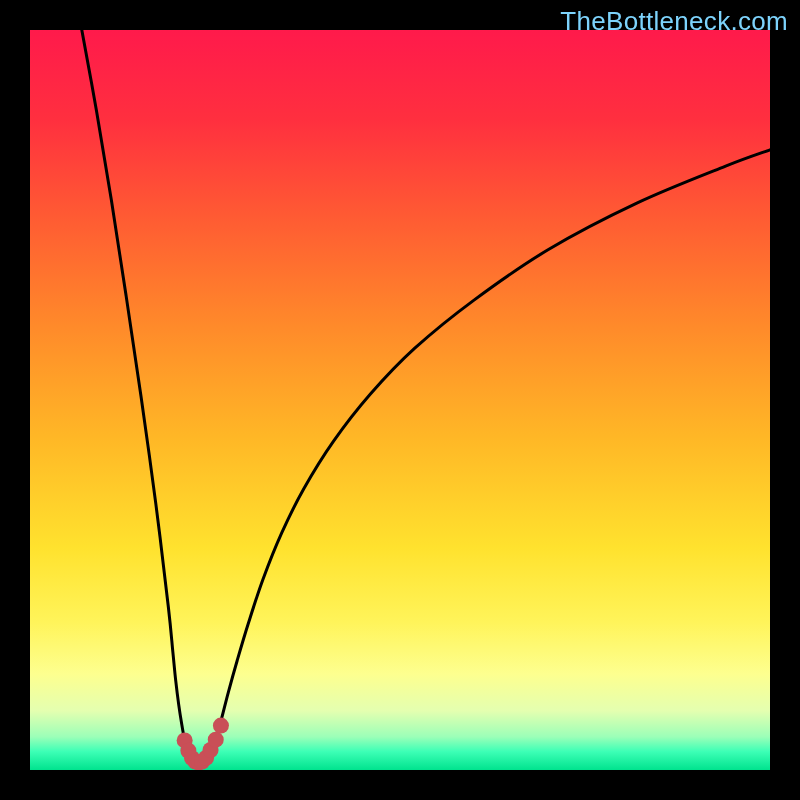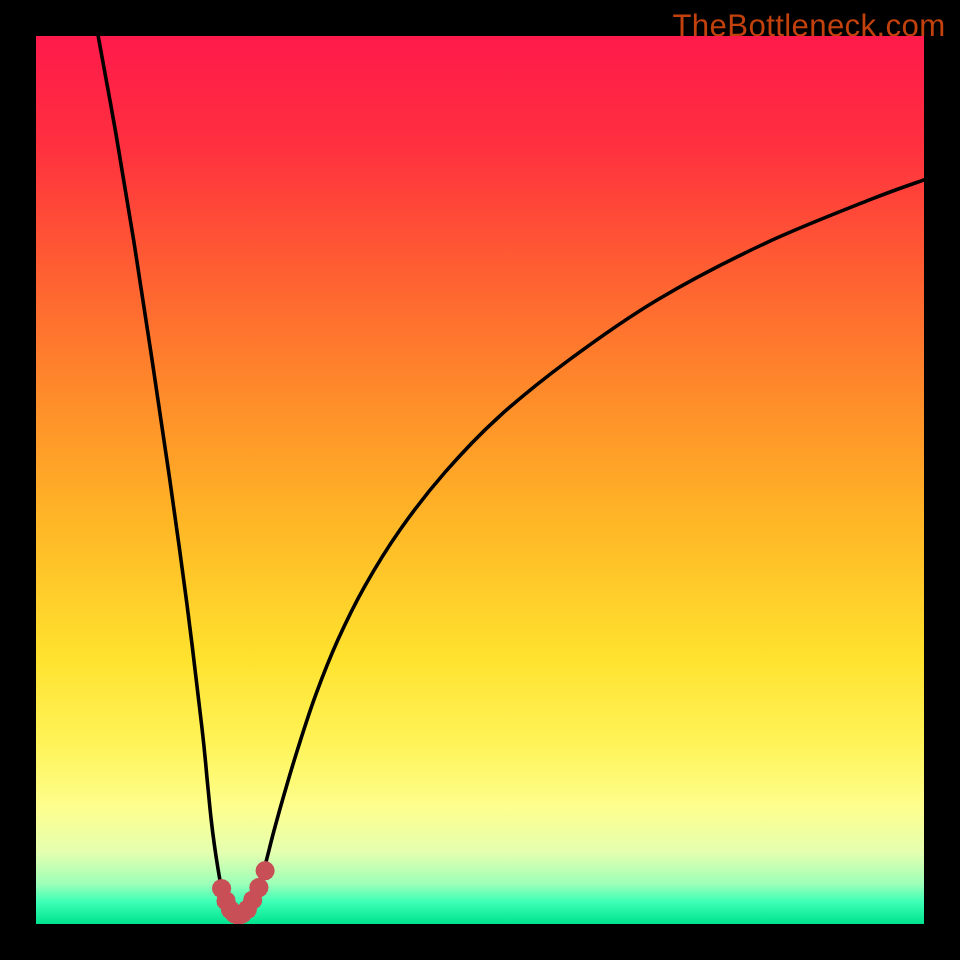--- a/index.html
+++ b/index.html
@@ -16,21 +16,21 @@
     left: 0;
     top: 0;
     width: 800px;
     height: 800px;
     background: #000;
   }
   .watermark {
     position: absolute;
     top: 6px;
     right: 12px;
-    color: #c2410c;
+    color: #7dd3fc;
     font-size: 26px;
     font-weight: 400;
     letter-spacing: 0.3px;
   }
   .plot {
     position: absolute;
     left: 30px;
     top: 30px;
     width: 740px;
     height: 740px;

